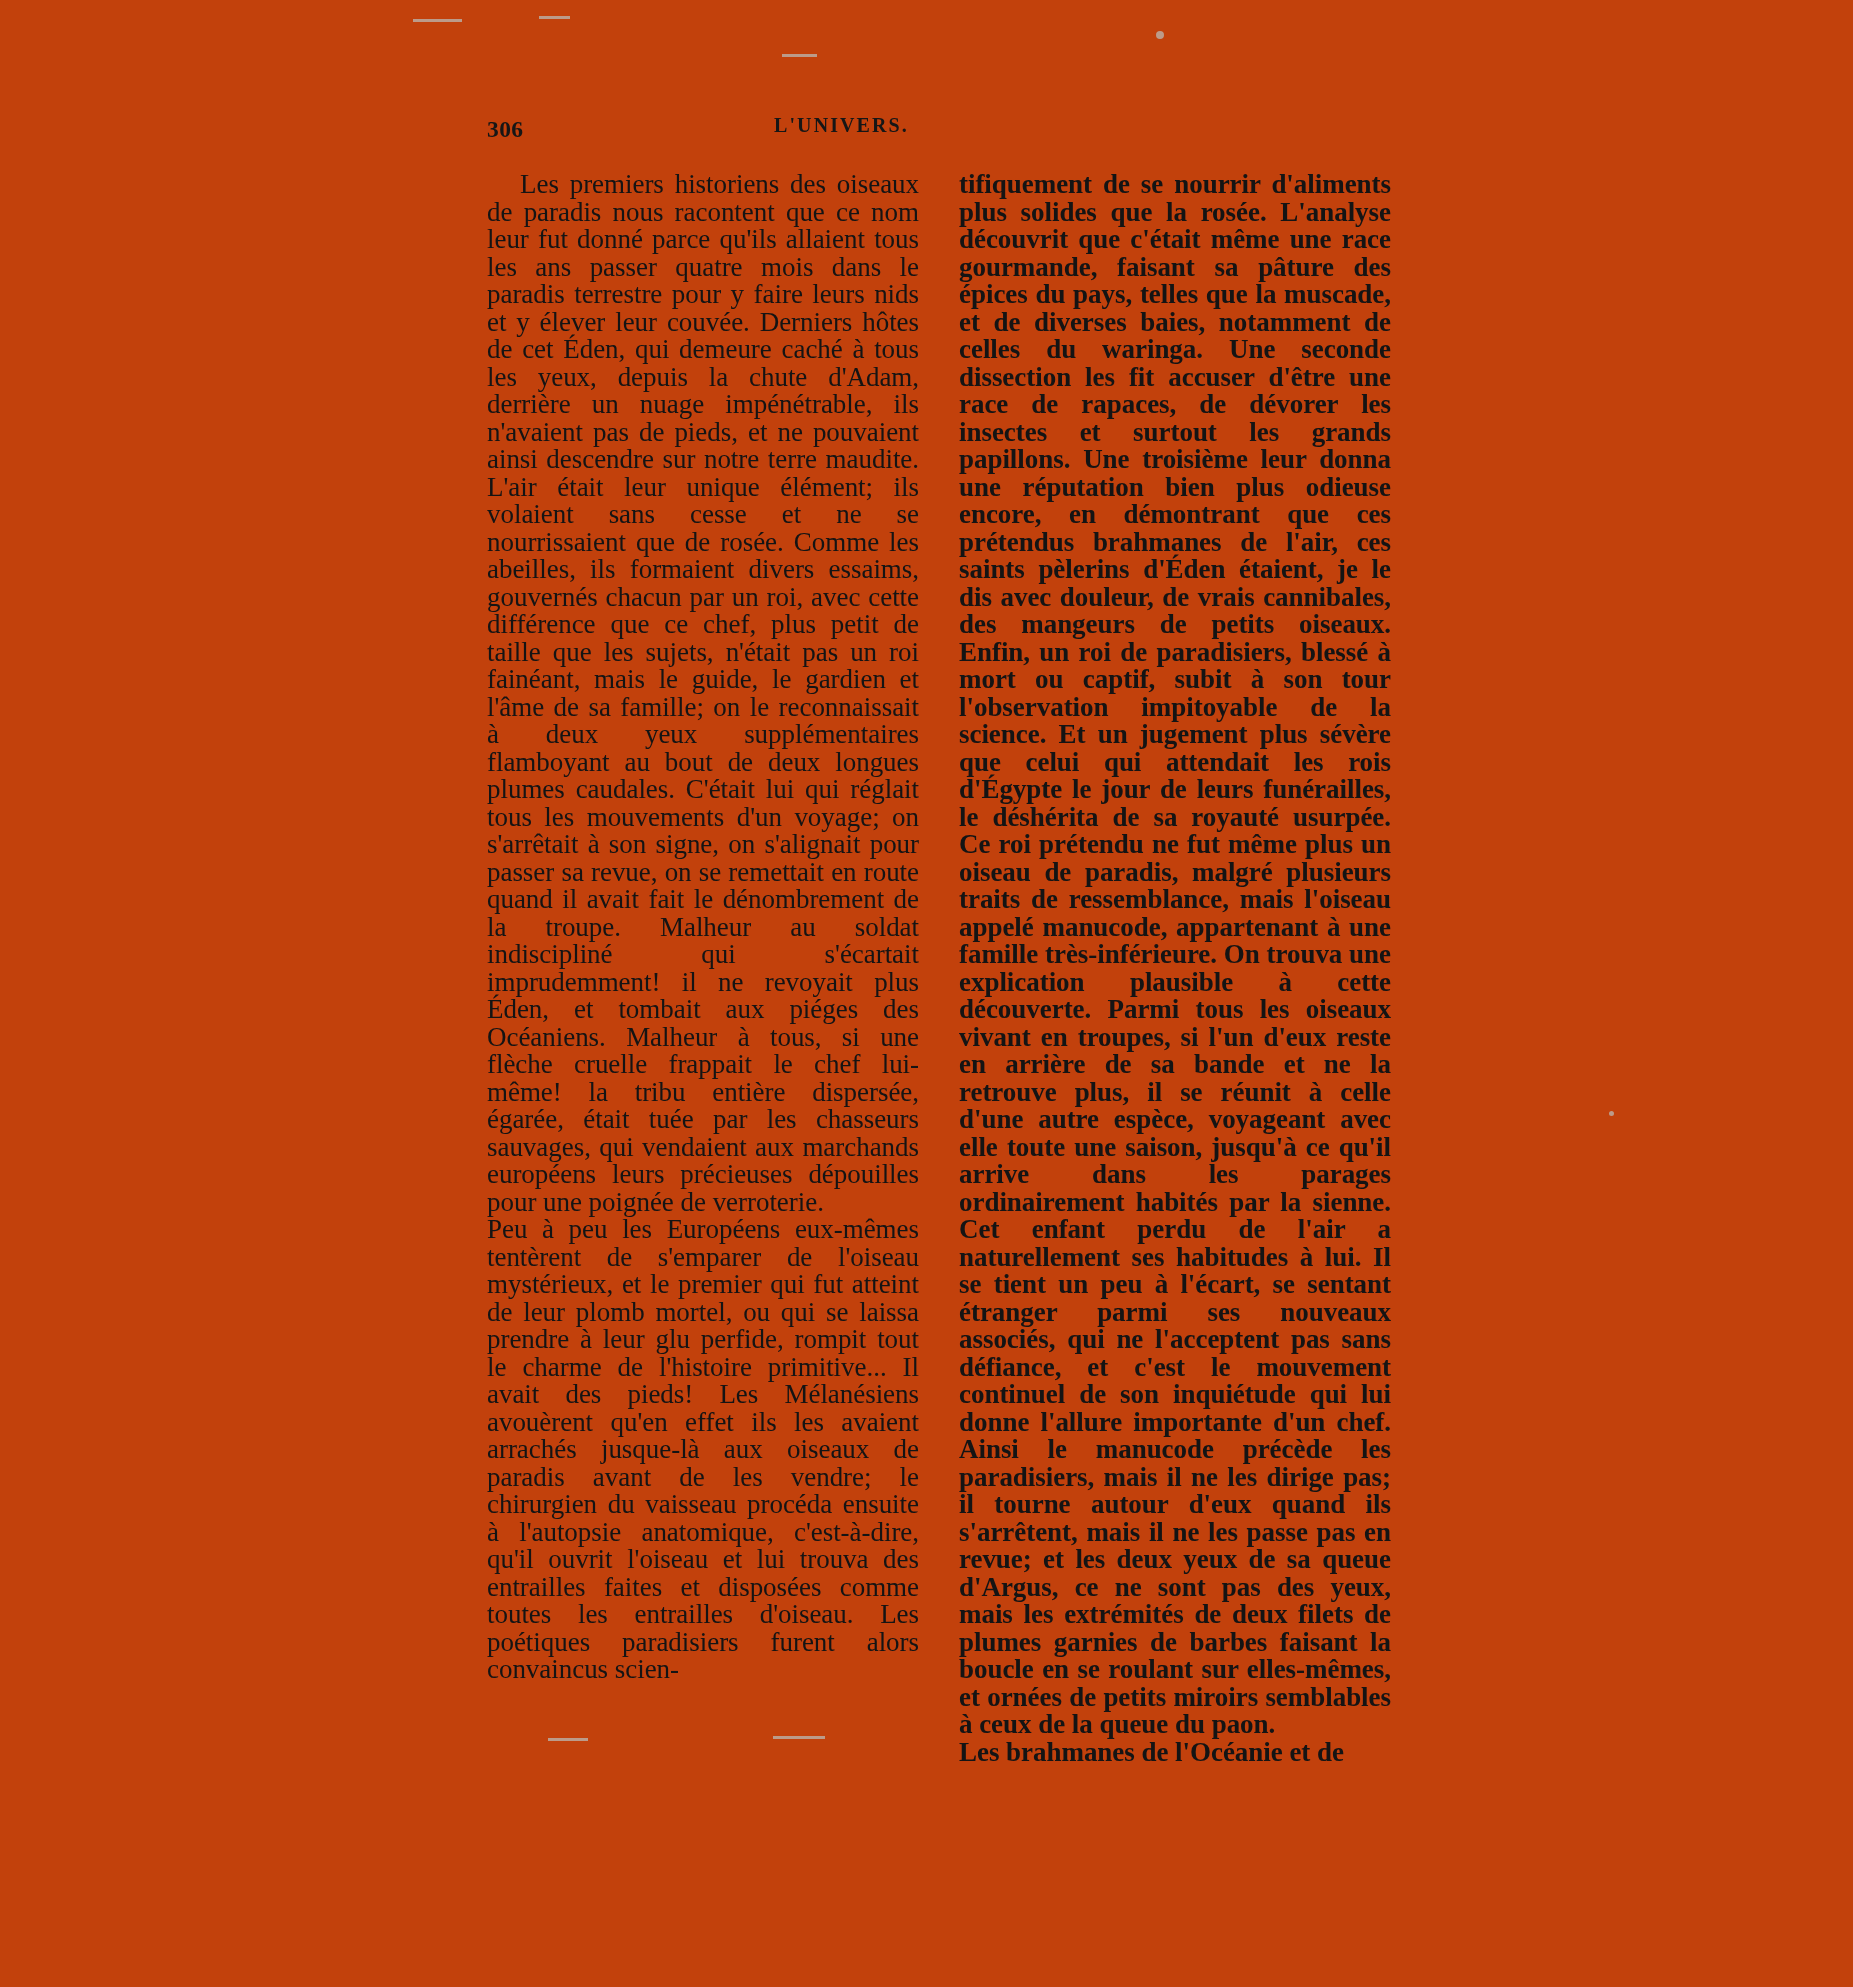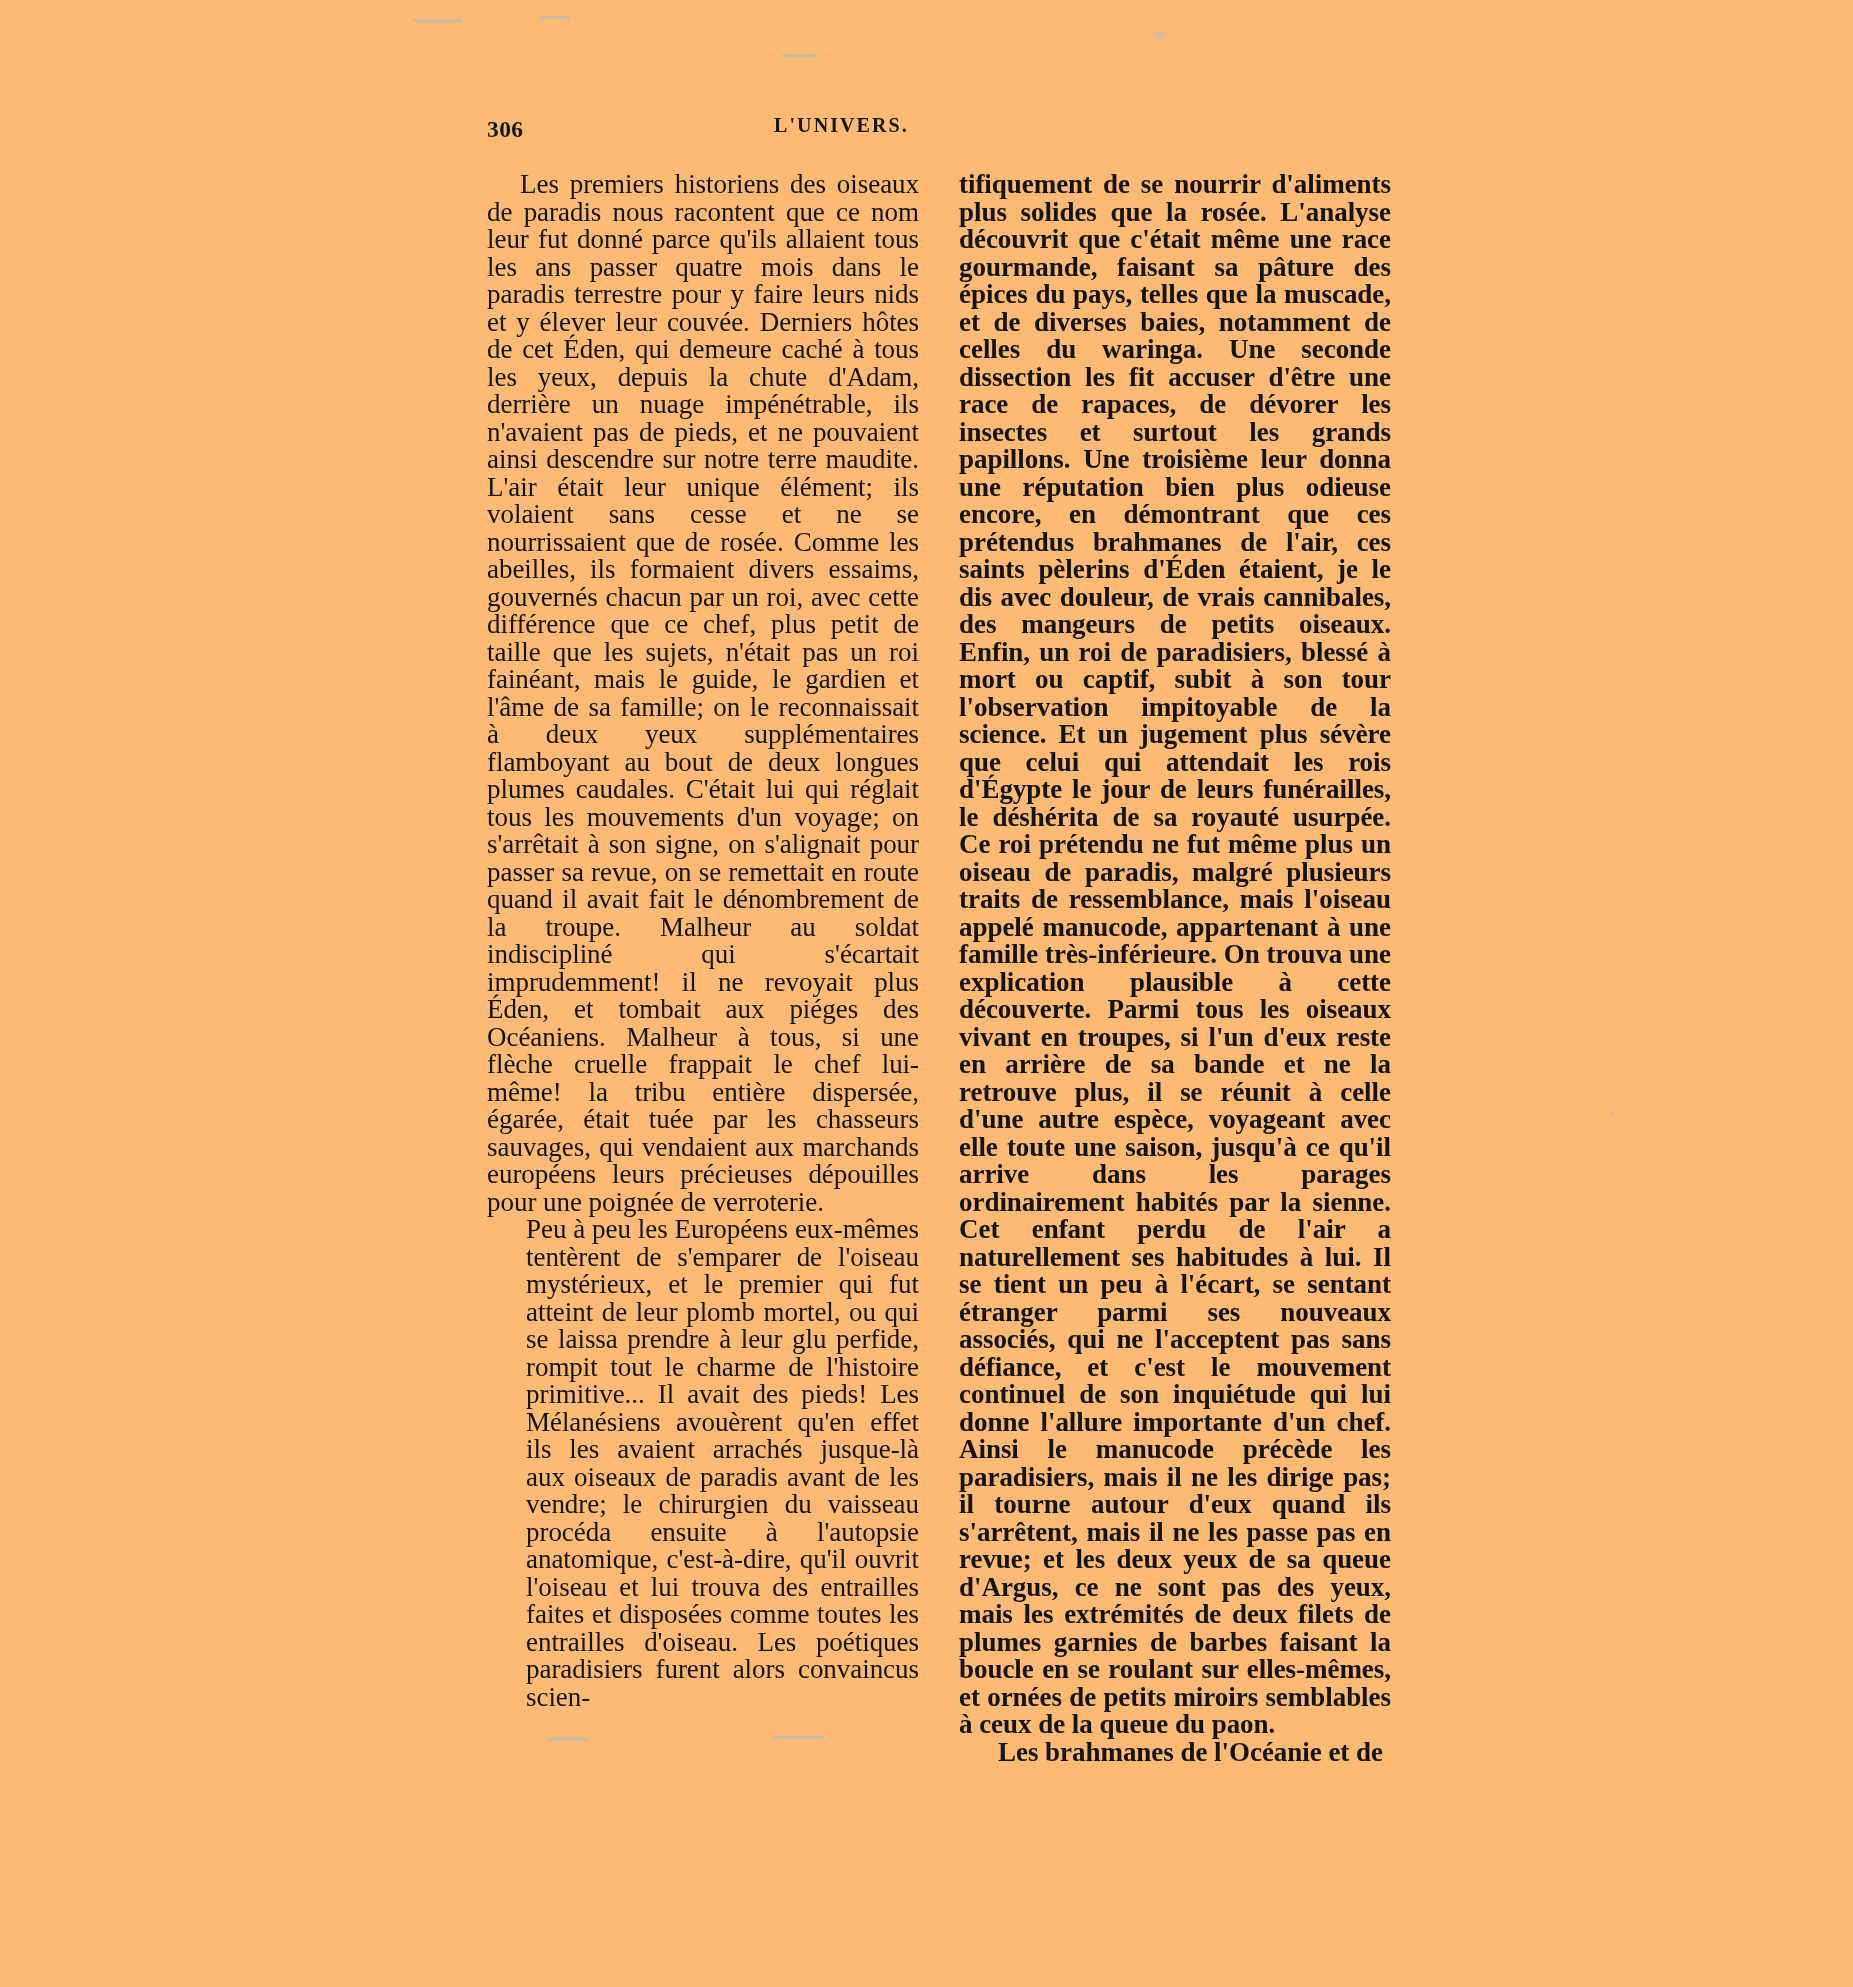--- a/index.html
+++ b/index.html
@@ -15,21 +15,21 @@
     color: #1a1a1a;
     overflow: hidden;
   }
 
   .page {
     position: absolute;
     left: 0;
     top: 0;
     width: 1854px;
     height: 1988px;
-    background: #fdba74;
+    background: #c2410c;
   }
 
   
   .scan-mark {
     position: absolute;
     background: #b9b9b4;
     opacity: 0.75;
   }
 
   .page-inner {
@@ -83,21 +83,20 @@
     font-size: 27px;
     line-height: 27.5px;
     text-align: justify;
     text-justify: inter-word;
     color: #141414;
     hyphens: manual;
   }
 
   .col p + p {
     text-indent: 0;
-    margin-left: 39px;
   }
 
   .indent {
     text-indent: 33px;
   }
 
   
   .col.left p {
     font-weight: 400;
     letter-spacing: -0.04px;

